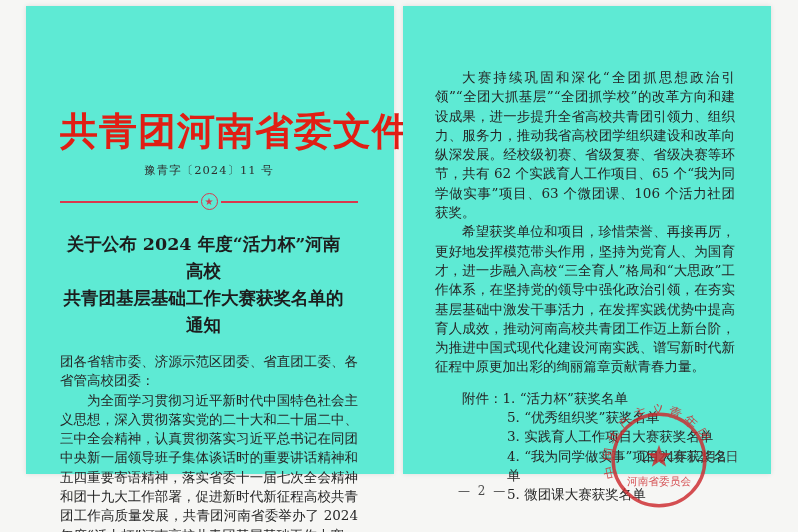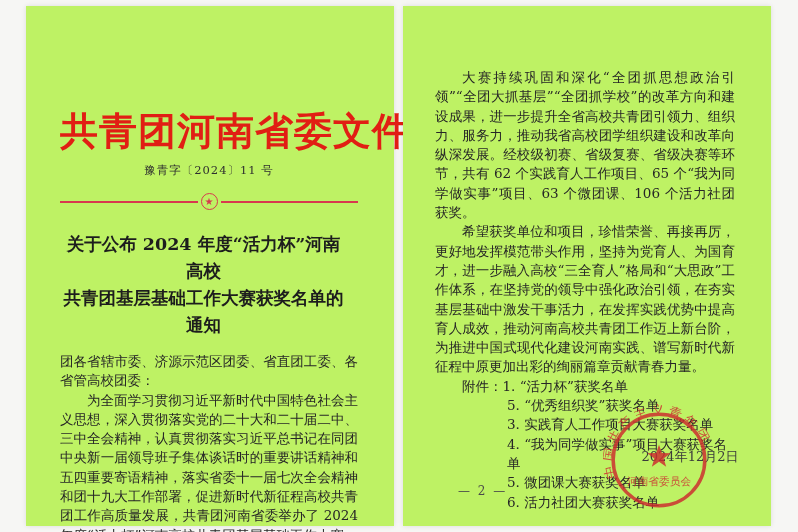--- a/index.html
+++ b/index.html
@@ -3,22 +3,22 @@
 <meta charset="utf-8">
 <style>
   html,body{margin:0;padding:0;}
   body{
     width:798px;height:532px;
     background:#f6f6f4;
     font-family:"DejaVu Serif","Liberation Serif",serif;
     position:relative;overflow:hidden;
   }
   .page{
-    position:absolute;top:6px;height:520px;width:368px;
-    background:#bef264;
+    position:absolute;top:6px;height:468px;width:368px;
+    background:#5eead4;
     box-shadow:0 0 5px rgba(0,0,0,.10);
   }
   .page-left{left:26px;}
   .page-right{left:403px;}
   .inner{position:relative;height:100%;box-sizing:border-box;}
   .page-left .inner{padding:0 36px 0 34px;}
   .page-right .inner{padding:62px 36px 0 32px;}
 
   .doc-header{
     margin:102px 0 0 0;
@@ -59,21 +59,21 @@
     text-align:justify;
   }
   .salutation{margin-top:13px;}
   .indent{text-indent:2em;}
   .page-num{
     position:absolute;
     font-size:12px;color:#4a4a4a;letter-spacing:2px;
   }
   .page-num.p2{left:55px;top:478px;}
 
-  .attachments{margin-top:0;}
+  .attachments{margin-top:12px;}
   .att-first{display:flex;font-size:13.5px;line-height:19.3px;color:#262626;}
   .att-label{padding-left:2em;white-space:nowrap;}
   .att-item{font-size:13.5px;line-height:19.3px;color:#262626;}
   .att-rest{padding-left:calc(2em + 45px);}
 
   .sign-block{
     position:absolute;left:212px;top:440px;width:150px;
     text-align:center;color:#3b3b3b;
   }
   .sign-name{font-size:14px;line-height:22px;letter-spacing:1px;}
@@ -115,21 +115,20 @@
 
     <div class="attachments">
       <div class="att-first">
         <span class="att-label">附件：</span>
         <span class="att-item">1. “活力杯”获奖名单</span>
       </div>
       <div class="att-item att-rest">5. “优秀组织奖”获奖名单</div>
       <div class="att-item att-rest">3. 实践育人工作项目大赛获奖名单</div>
       <div class="att-item att-rest">4. “我为同学做实事”项目大赛获奖名单</div>
       <div class="att-item att-rest">5. 微团课大赛获奖名单</div>
-      <div class="att-item att-rest">6. 活力社团大赛获奖名单</div>
     </div>
 
     <div class="sign-block">
       <div class="sign-date">2024年12月2日</div>
     </div>
 
     <svg class="seal" viewBox="0 0 110 110">
       <defs>
         <path id="sealArc" d="M 14,74 A 45,45 0 1 1 96,74" fill="none"></path>
       </defs>

